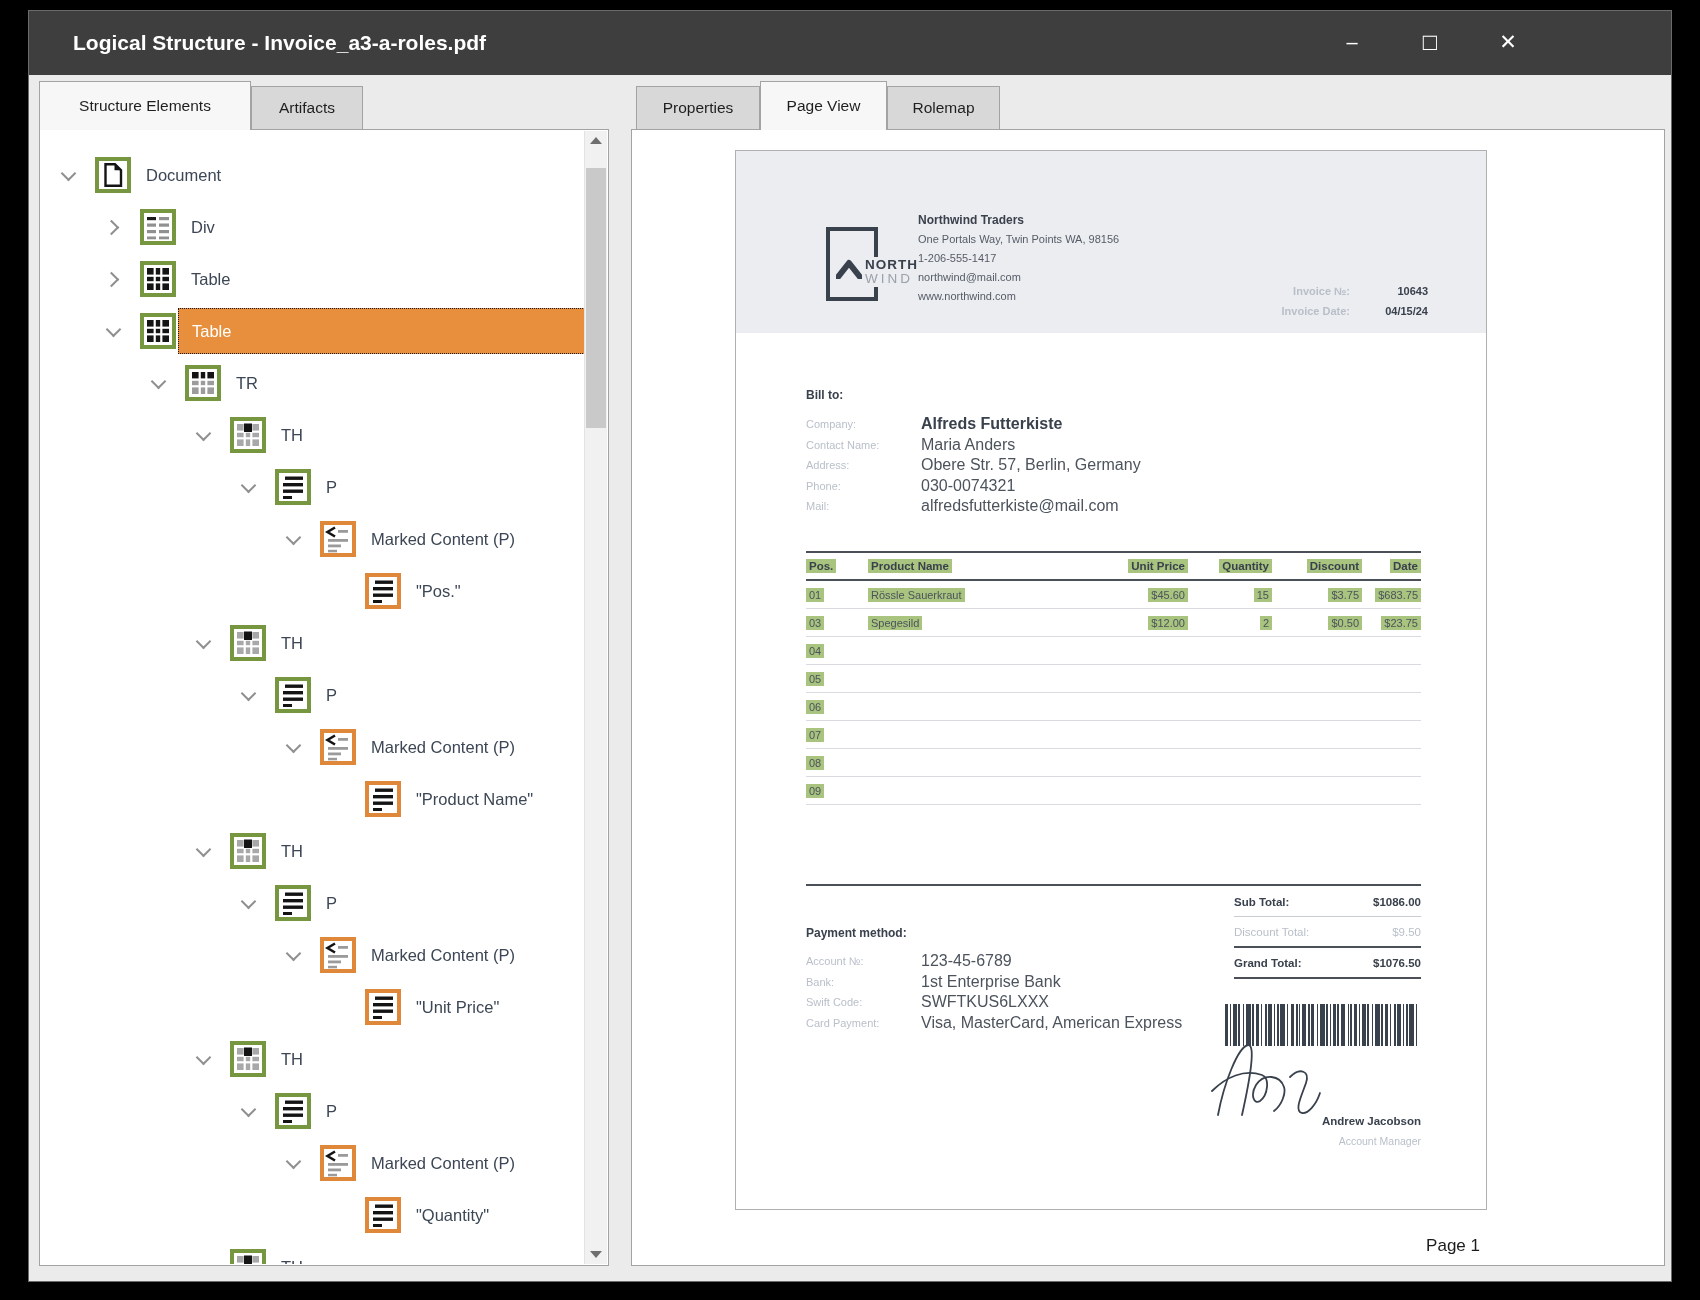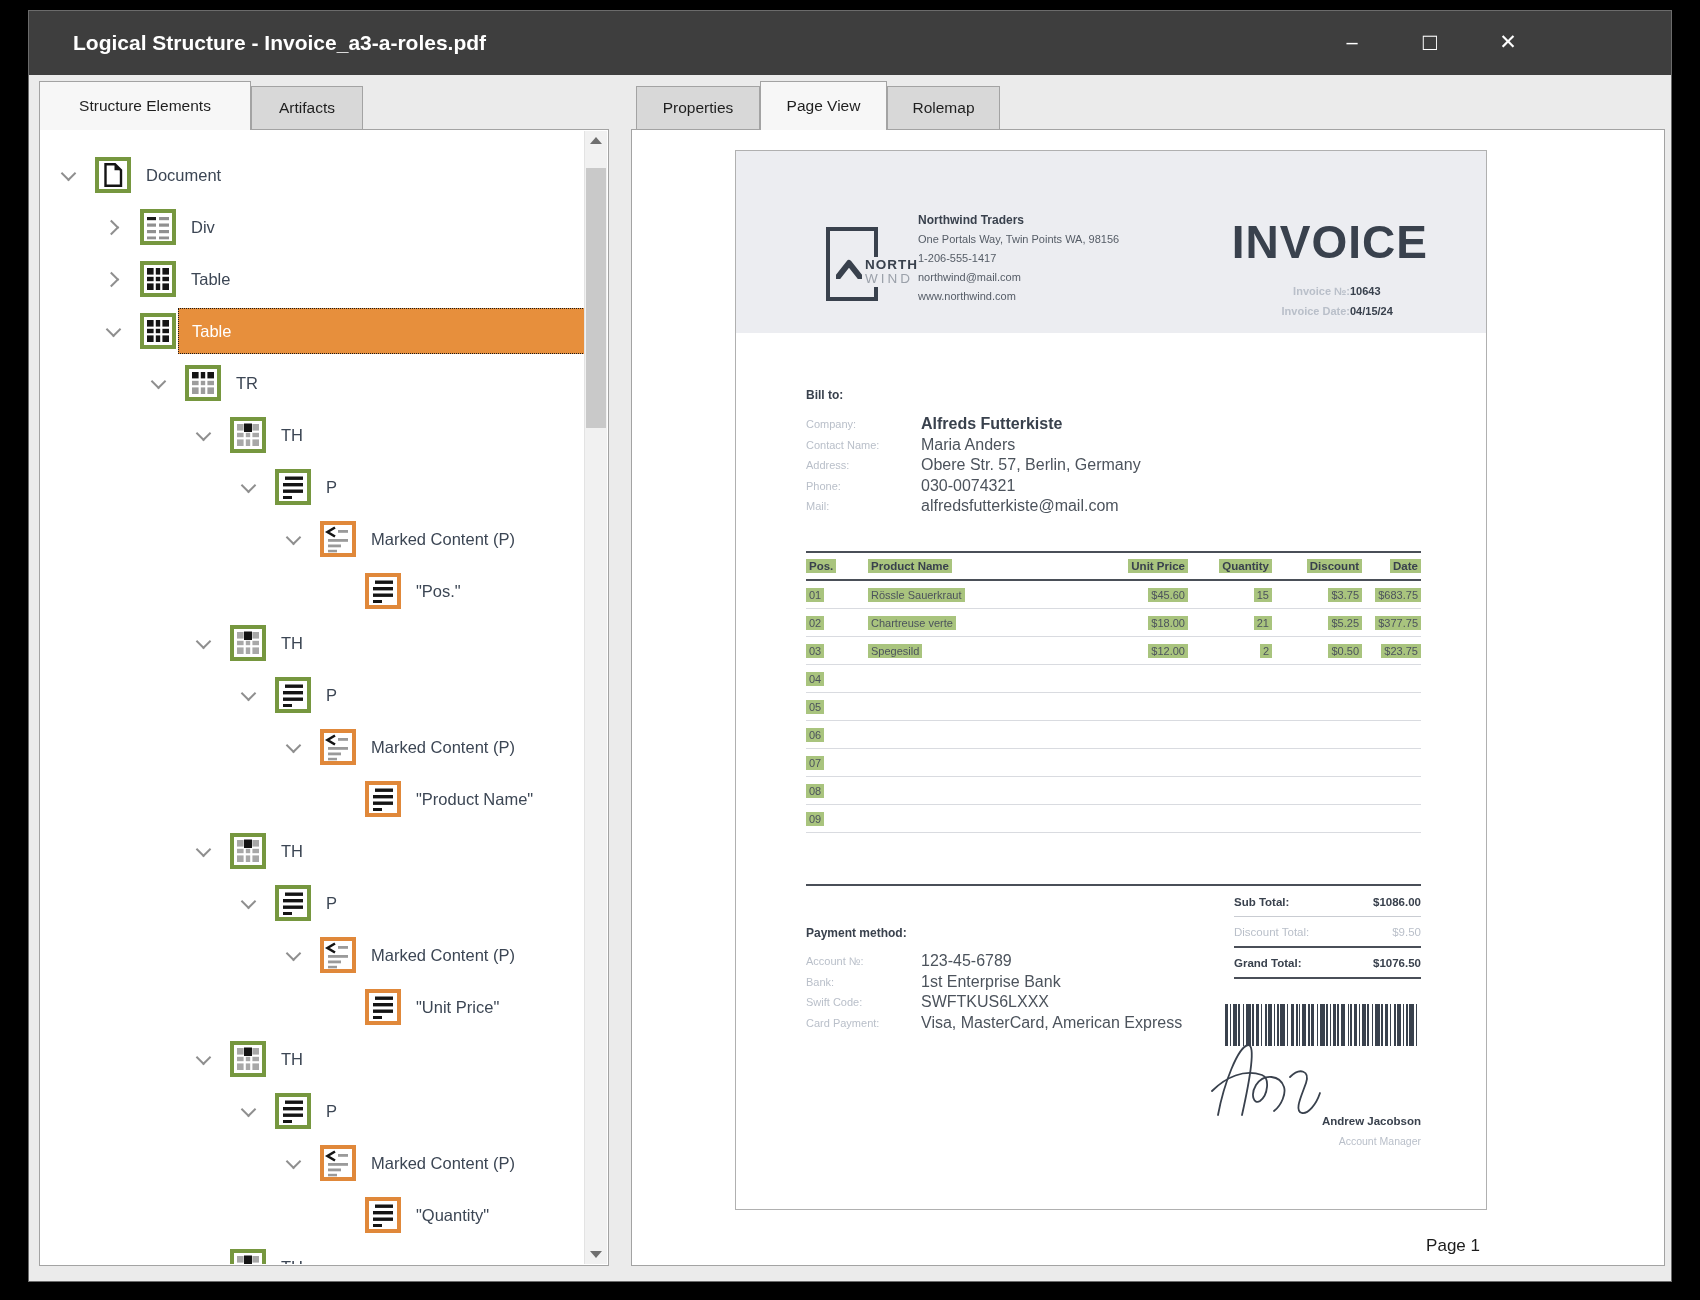--- a/index.html
+++ b/index.html
@@ -62,21 +62,21 @@
   .logo-text{position:absolute;left:32px;top:26px;background:#ecedf1;padding:1px 3px;line-height:14px;white-space:nowrap;}
   .logo-text .l1{font-size:13.5px;font-weight:bold;color:#39414d;letter-spacing:1px;display:block;}
   .logo-text .l2{font-size:13.5px;color:#9ba1aa;letter-spacing:3px;display:block;}
   .co-info{position:absolute;left:182px;top:60px;}
   .co-name{font-size:12px;font-weight:bold;color:#39414d;line-height:19px;}
   .co-line{font-size:11px;color:#555c66;line-height:19px;}
   .inv-title{position:absolute;right:58px;top:64px;font-size:46px;font-weight:bold;color:#39414d;letter-spacing:1px;}
   .inv-meta{position:absolute;right:58px;top:130px;}
   .meta-row{display:flex;justify-content:flex-end;align-items:center;height:20px;}
   .meta-label{color:#b9bfc9;font-weight:bold;font-size:11px;}
-  .meta-val{color:#39414d;font-weight:bold;font-size:11px;width:78px;text-align:left;}
+  .meta-val{color:#39414d;font-weight:bold;font-size:11px;width:78px;text-align:right;}
   .billto-h{position:absolute;left:70px;top:237px;font-size:12px;font-weight:bold;color:#39414d;}
   .kv-block{position:absolute;}
   #bill-rows{left:70px;top:263px;}
   #payment-rows{left:70px;top:800px;}
   .kv{display:flex;align-items:center;height:20.5px;}
   .kl{width:115px;color:#b9bfc9;font-size:11px;flex:0 0 auto;}
   .kval{font-size:16px;color:#4c535c;white-space:nowrap;}
   .kval.bold{font-weight:bold;color:#39414d;}
   
   #items-table{position:absolute;left:70px;top:400px;width:615px;border-collapse:collapse;table-layout:fixed;}
@@ -553,21 +553,20 @@
               <span class="l2">WIND</span>
             </div>
           </div>
           <div class="co-info">
             <div class="co-name">Northwind Traders</div>
             <div class="co-line">One Portals Way, Twin Points WA, 98156</div>
             <div class="co-line">1-206-555-1417</div>
             <div class="co-line">northwind@mail.com</div>
             <div class="co-line">www.northwind.com</div>
           </div>
-          <div class="inv-title">INVOICE</div>
           <div class="inv-meta">
             <div class="meta-row">
               <span class="meta-label">Invoice №:</span>
               <span class="meta-val">10643</span>
             </div>
             <div class="meta-row">
               <span class="meta-label">Invoice Date:</span>
               <span class="meta-val">04/15/24</span>
             </div>
           </div>
@@ -619,28 +618,20 @@
             <tbody>
               <tr>
                 <td class="al"><span class="hl">01</span></td>
                 <td class="al"><span class="hl">Rössle Sauerkraut</span></td>
                 <td class="ar"><span class="hl">$45.60</span></td>
                 <td class="ar"><span class="hl">15</span></td>
                 <td class="ar"><span class="hl">$3.75</span></td>
                 <td class="ar"><span class="hl">$683.75</span></td>
               </tr>
               <tr>
-                <td class="al"><span class="hl">02</span></td>
-                <td class="al"><span class="hl">Chartreuse verte</span></td>
-                <td class="ar"><span class="hl">$18.00</span></td>
-                <td class="ar"><span class="hl">21</span></td>
-                <td class="ar"><span class="hl">$5.25</span></td>
-                <td class="ar"><span class="hl">$377.75</span></td>
-              </tr>
-              <tr>
                 <td class="al"><span class="hl">03</span></td>
                 <td class="al"><span class="hl">Spegesild</span></td>
                 <td class="ar"><span class="hl">$12.00</span></td>
                 <td class="ar"><span class="hl">2</span></td>
                 <td class="ar"><span class="hl">$0.50</span></td>
                 <td class="ar"><span class="hl">$23.75</span></td>
               </tr>
               <tr>
                 <td class="al"><span class="hl">04</span></td>
                 <td class="al"></td>

